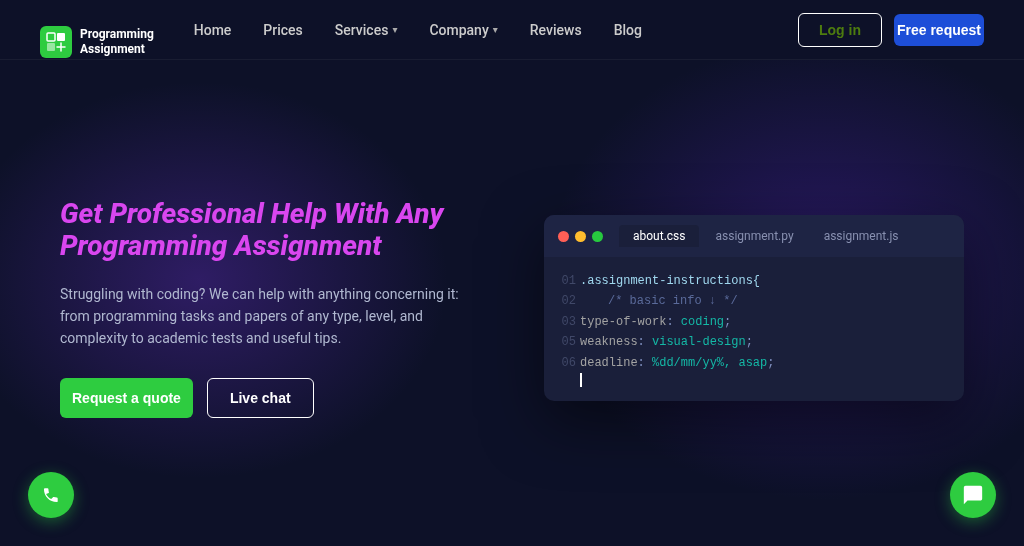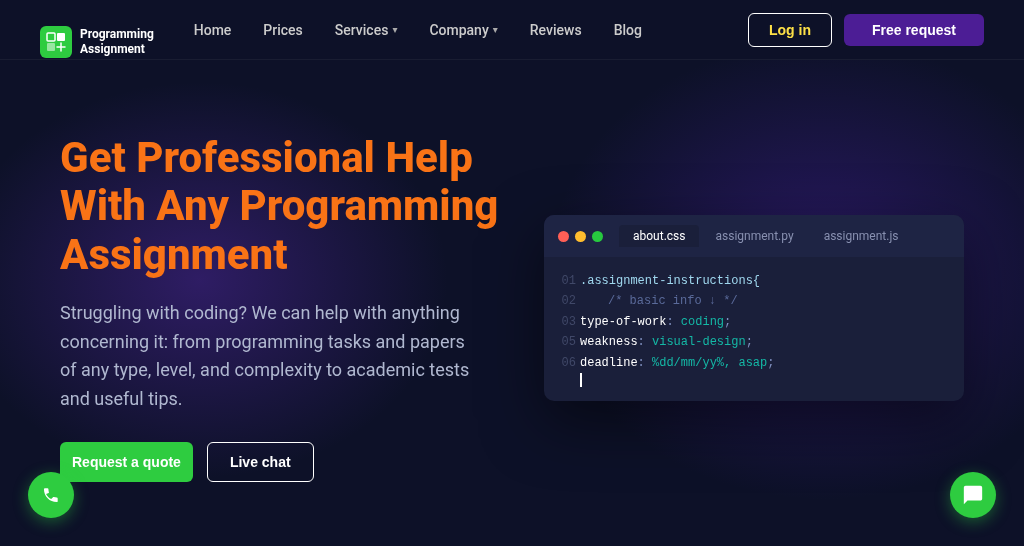--- a/index.html
+++ b/index.html
@@ -93,60 +93,61 @@
       color: #aaa;
     }
     .nav-actions {
       display: flex;
       align-items: center;
       gap: 12px;
     }
     .btn-login {
       background: transparent;
       border: 1.5px solid #fff;
-      color: #fde047;
+      color: #4d7c0f;
       padding: 8px 20px;
       border-radius: 6px;
       font-size: 14px;
       font-weight: 600;
       cursor: pointer;
     }
     .btn-free {
-      background: #4c1d95;
+      background: #1d4ed8;
       border: none;
       color: #fff;
-      padding: 8px 28px;
+      padding: 8px 3px;
       border-radius: 6px;
       font-size: 14px;
       font-weight: 600;
       cursor: pointer;
     }
 
     
     .hero {
       display: flex;
       align-items: center;
       padding: 30px 60px 20px 60px;
       position: relative;
       z-index: 5;
       height: calc(546px - 60px);
     }
     .hero-left {
       flex: 0 0 50%;
       max-width: 500px;
     }
     .hero-title {
-      font-size: 42px;
+      font-size: 28px;
       font-weight: 800;
       line-height: 1.15;
-      color: #f97316;
+      color: #d946ef;
       margin-bottom: 20px;
+      font-style: italic;
     }
     .hero-subtitle {
-      font-size: 18px;
+      font-size: 14px;
       color: #b0b8d0;
       line-height: 1.6;
       margin-bottom: 28px;
       max-width: 420px;
     }
     .hero-buttons {
       display: flex;
       gap: 14px;
       align-items: center;
     }
@@ -228,21 +229,21 @@
       gap: 4px;
     }
     .line-num {
       color: #404868;
       min-width: 16px;
       text-align: right;
       user-select: none;
     }
     .c-selector { color: #a0d8ef; }
     .c-comment { color: #5a6a9a; margin-left: 28px; }
-    .c-prop { color: #ffffff; }
+    .c-prop { color: #a3a3a3; }
     .c-value { color: #14b8a6; }
     .c-punct { color: #8090c0; }
     .c-cursor {
       display: inline-block;
       width: 2px;
       height: 14px;
       background: #fff;
       vertical-align: middle;
       animation: blink 1s step-end infinite;
     }

